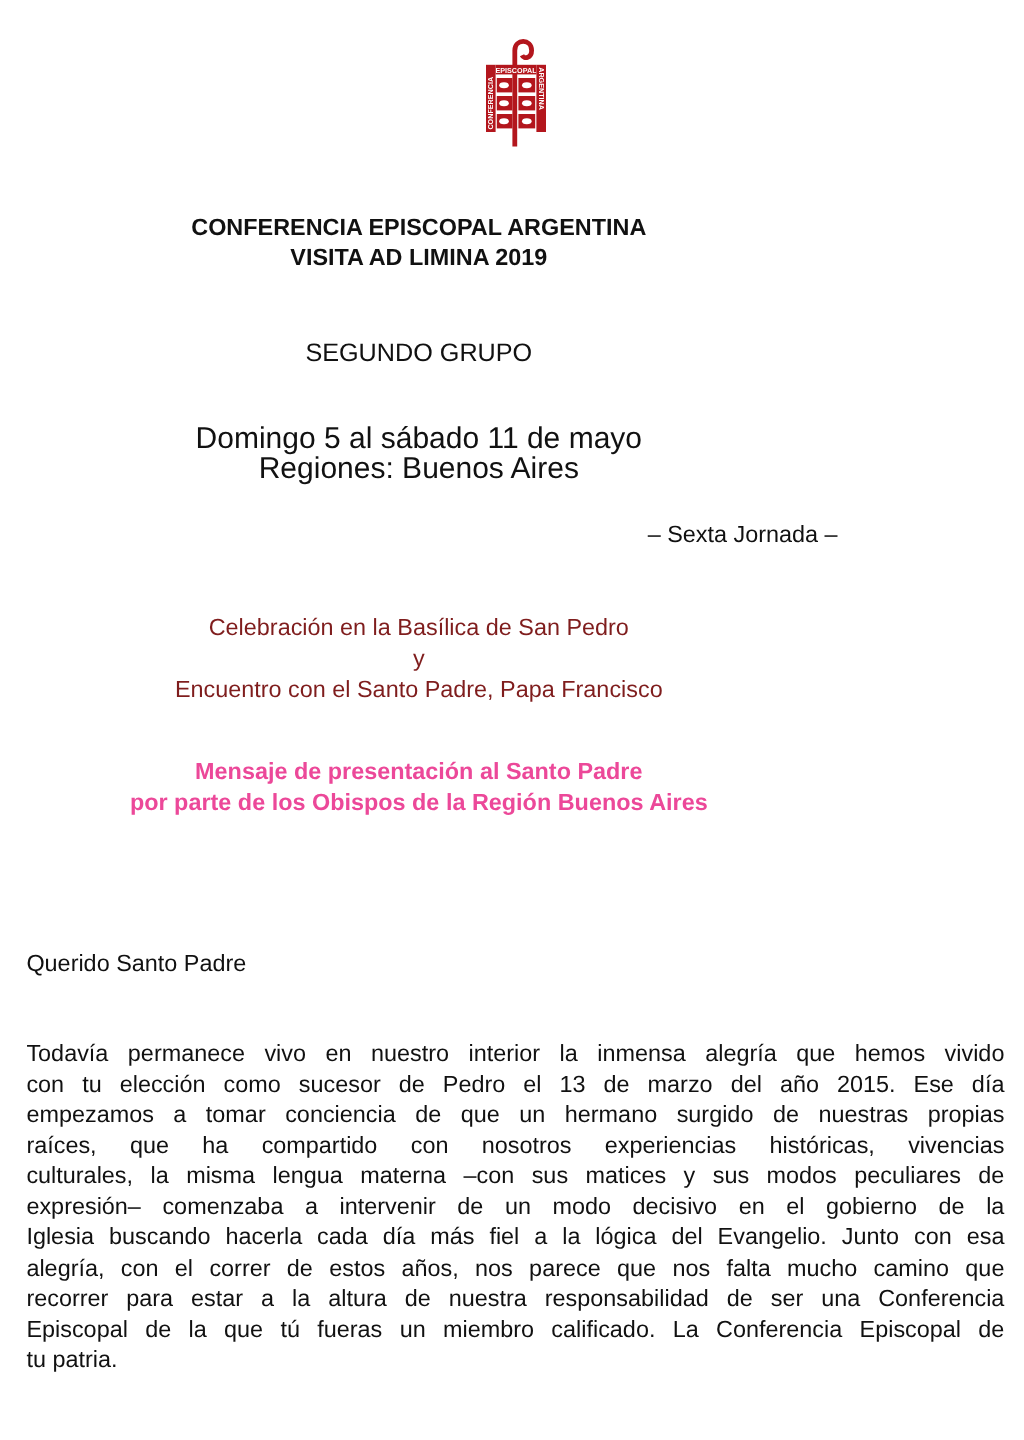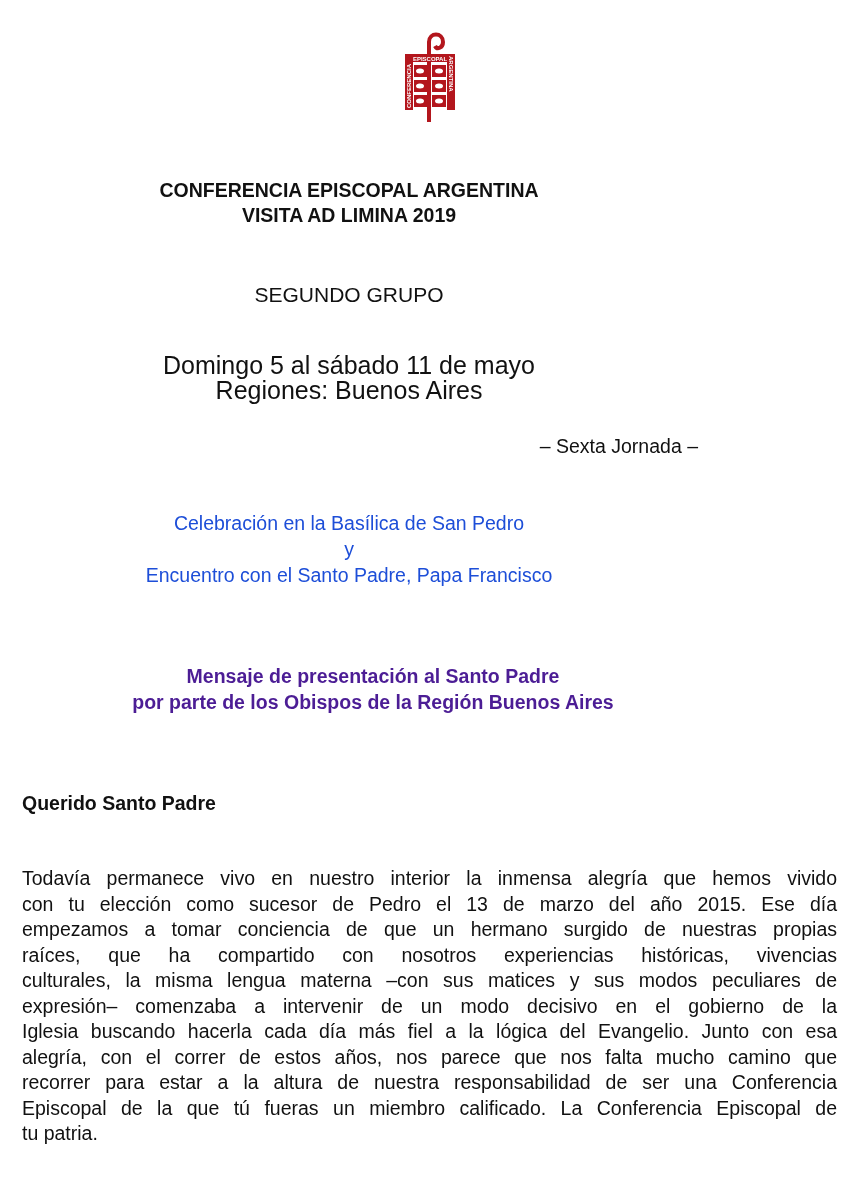--- a/index.html
+++ b/index.html
@@ -4,23 +4,23 @@
   <style>
     html, body { margin: 0; padding: 0; background: #ffffff; }
     body { width: 853px; height: 1200px; position: relative; overflow: hidden;
            font-family: "Liberation Sans", sans-serif; color: #111111; }
     .logo { position: absolute; left: 399px; top: 28px; width: 62px; height: 96px; }
     .center { position: absolute; left: 0; width: 698px; text-align: center; }
     .title { top: 178px; font-weight: bold; font-size: 19.5px; line-height: 25px; }
     .group { top: 283px; font-size: 21px; line-height: 24px; }
     .dates { top: 353px; font-size: 25px; line-height: 25px; }
     .jornada { top: 434px; font-size: 19.5px; line-height: 24px; text-align: right; }
-    .celebr { top: 510px; font-size: 19.5px; line-height: 26px; color: #1d4ed8; }
-    .mensaje { top: 663px; font-size: 19.5px; line-height: 26px; font-weight: bold; color: #4c1d95; padding-left: 24px; }
-    .salutation { position: absolute; left: 22px; top: 792px; font-size: 19.5px; font-weight: bold; }
+    .celebr { top: 510px; font-size: 19.5px; line-height: 26px; color: #7f1d1d; }
+    .mensaje { top: 630px; font-size: 19.5px; line-height: 26px; font-weight: bold; color: #ec4899; }
+    .salutation { position: absolute; left: 22px; top: 792px; font-size: 19.5px; font-weight: normal; }
     .body-par { position: absolute; left: 22px; top: 866px; width: 815px; font-size: 19.5px;
                 line-height: 25.5px; text-align: justify; }
     .line { display: block; }
     .line.just { text-align: justify; text-align-last: justify; }
   </style>
 </head>
 <body>
 
 <div class="logo">
   <svg width="62" height="96" viewBox="0 0 62 96">

